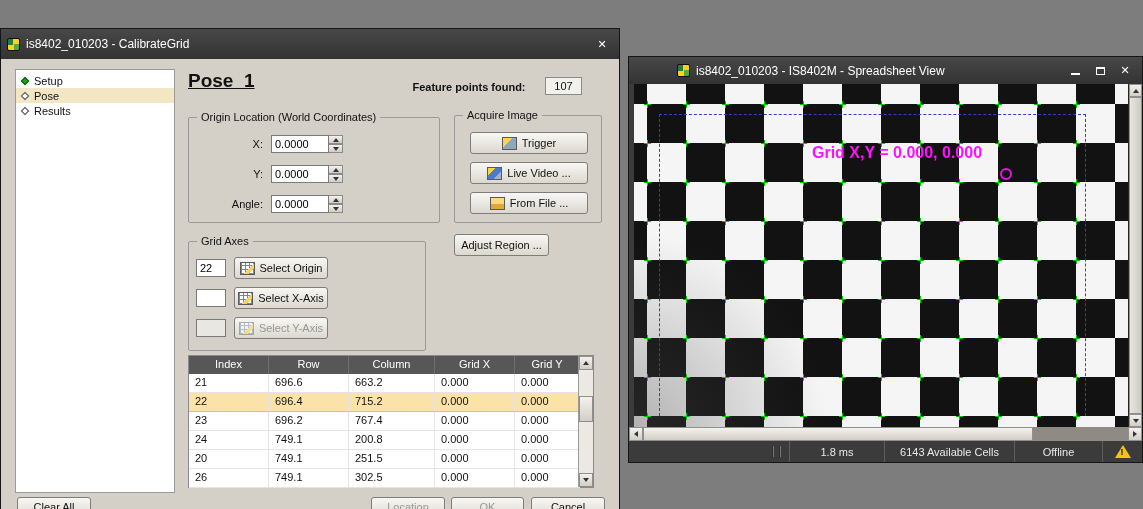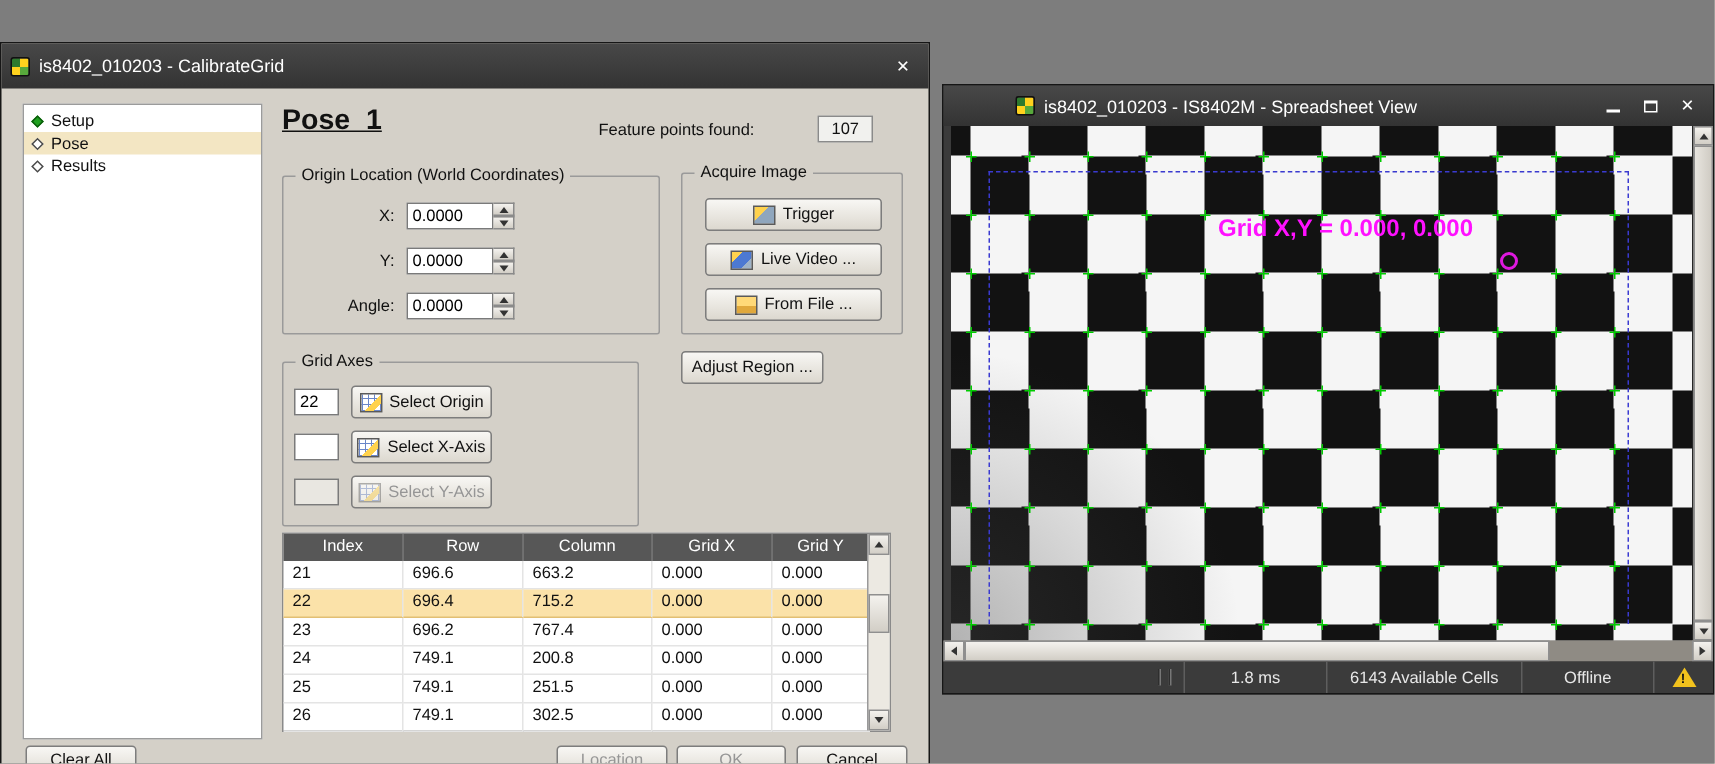--- a/index.html
+++ b/index.html
@@ -19,21 +19,21 @@
   #calib { left:0; top:0; width:620px; height:509px; background:#d4d0c8; }
   #calib .titlebar { height:30px; }
 
   #tree { position:absolute; left:14px; top:40px; width:160px; height:424px; background:#fff; border:1px solid #9b9b9b; padding-top:3px; }
   .tree-item { display:flex; align-items:center; gap:6px; height:15px; padding:0 4px 0 6px; }
   .tree-item.sel { background:#f3e6c3; }
   .diamond { width:6px; height:6px; transform:rotate(45deg); background:#fff; border:1px solid #4a4a4a; flex:none; }
   .diamond.filled { background:#1fa01f; border-color:#0b5c0b; }
 
   #poseHeading { position:absolute; left:187px; top:41px; font-size:19px; font-weight:bold; text-decoration:underline; white-space:pre; }
-  #fpLabel { position:absolute; left:398px; top:52px; width:140px; text-align:left; }
+  #fpLabel { position:absolute; left:398px; top:52px; width:140px; text-align:center;font-weight:bold; }
   #fpValue { position:absolute; left:544px; top:48px; width:37px; height:18px; background:#f1f1ee; border:1px solid #8a8a8a; display:flex; align-items:center; justify-content:center; }
 
   .group { position:absolute; border:1px solid #9a9a9a; border-radius:2px; }
   .gtitle { position:absolute; top:-7px; left:8px; background:#d4d0c8; padding:0 4px; }
 
   #grpOrigin { left:187px; top:88px; width:252px; height:106px; }
   .orow { position:absolute; left:0; height:18px; display:flex; align-items:center; }
   .flabel { display:inline-block; width:82px; text-align:right; padding-right:8px; }
   .sinput { width:58px; height:18px; border:1px solid #7a7a7a; background:#fff; font-family:"Liberation Sans",sans-serif; font-size:11px; padding:1px 3px; }
   .spin { width:14px; height:18px; display:flex; flex-direction:column; }
@@ -257,21 +257,21 @@
             <div class="tcell c4">0.000</div>
           </div>
           <div class="trow">
             <div class="tcell c0">24</div>
             <div class="tcell c1">749.1</div>
             <div class="tcell c2">200.8</div>
             <div class="tcell c3">0.000</div>
             <div class="tcell c4">0.000</div>
           </div>
           <div class="trow">
-            <div class="tcell c0">25</div>
+            <div class="tcell c0">20</div>
             <div class="tcell c1">749.1</div>
             <div class="tcell c2">251.5</div>
             <div class="tcell c3">0.000</div>
             <div class="tcell c4">0.000</div>
           </div>
           <div class="trow">
             <div class="tcell c0">26</div>
             <div class="tcell c1">749.1</div>
             <div class="tcell c2">302.5</div>
             <div class="tcell c3">0.000</div>

